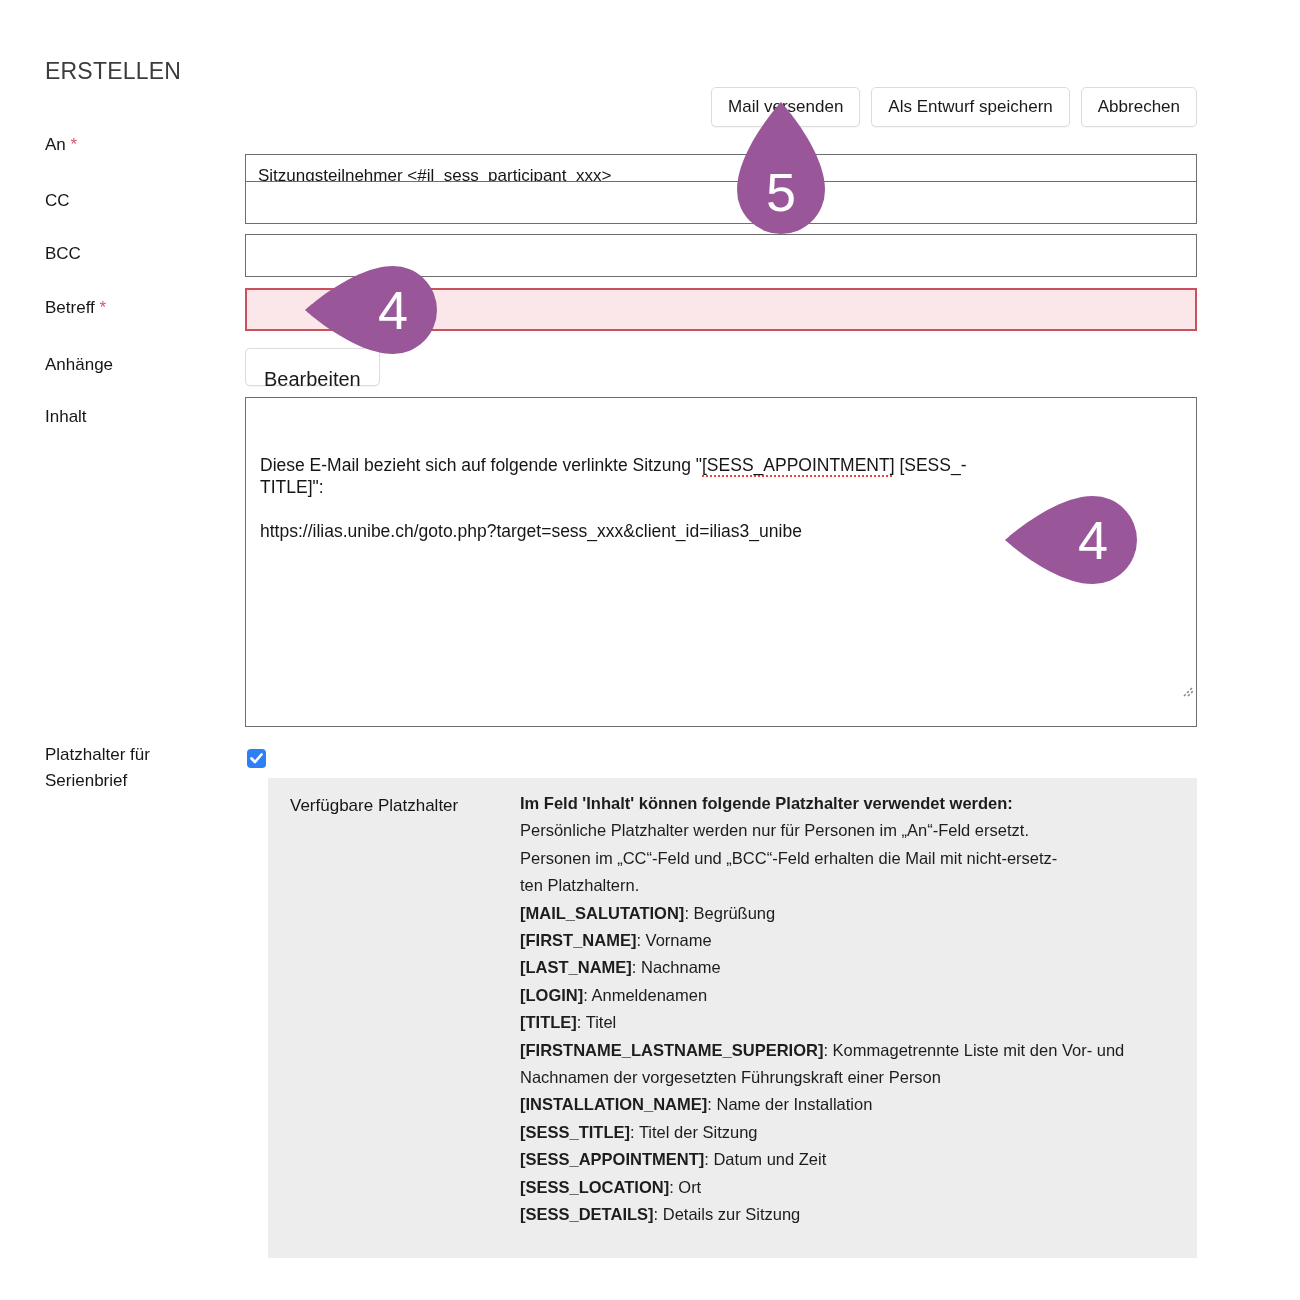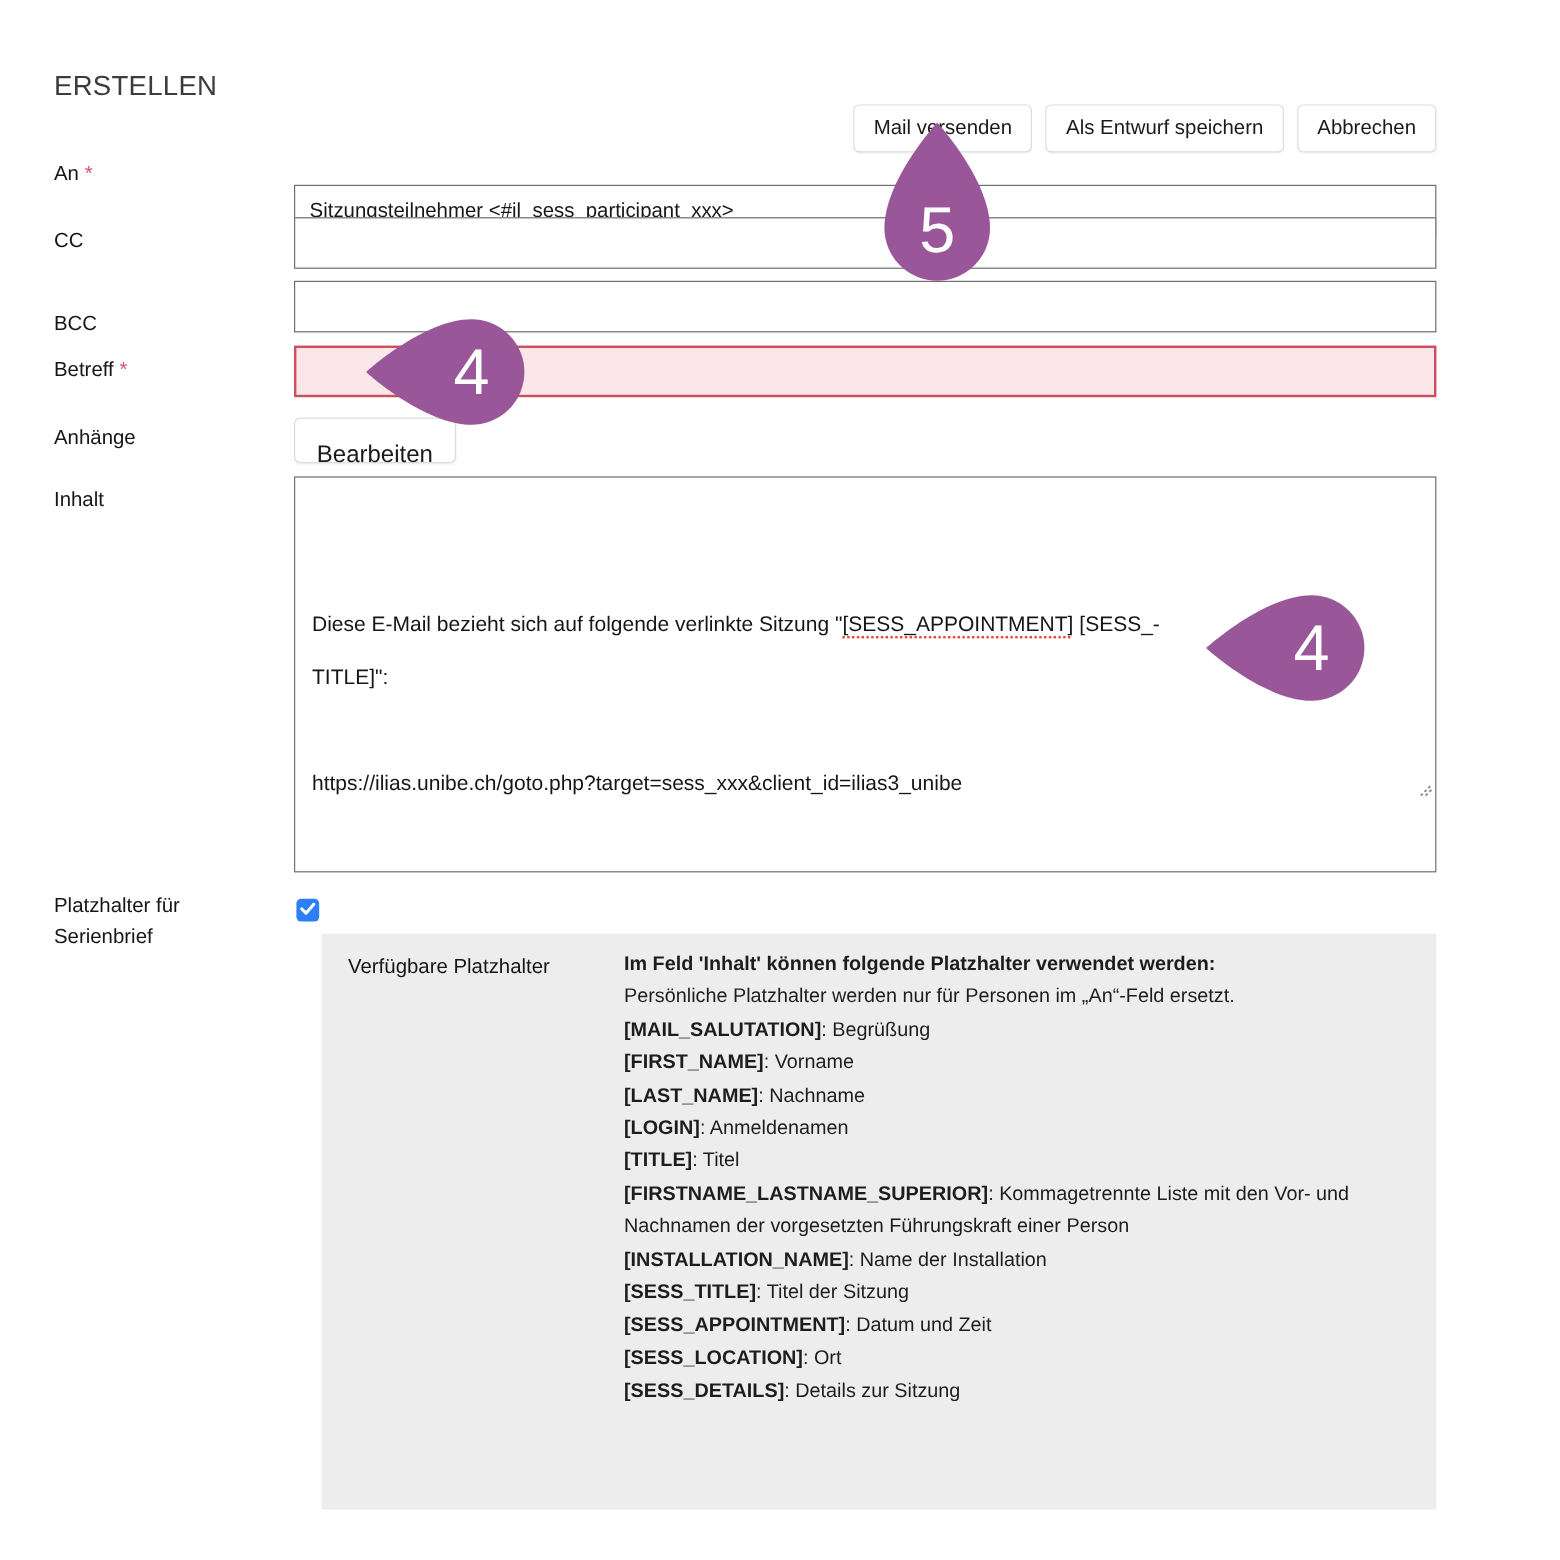--- a/index.html
+++ b/index.html
@@ -36,21 +36,21 @@
 
   .btn-small {
     left:245px; background:#ffffff; border:1px solid #dcdcdc; border-radius:5px;
     font-size:20px; color:#1a1a1a; padding:12px 18px; height:38px; line-height:36px;
     box-shadow:0 1px 1px rgba(0,0,0,0.04); cursor:pointer;
   }
 
   
   .content-area {
     left:245px; top:397px; width:952px; height:330px; background:#ffffff;
-    border:1px solid #6e6e6e; font-size:17.5px; line-height:44px; color:#161616;
+    border:1px solid #6e6e6e; font-size:17.5px; line-height:22px; color:#161616;
     padding:12px 14px; white-space:pre-wrap; overflow:hidden;
   }
   .spellcheck { text-decoration:underline dotted #e8443a; text-decoration-thickness:2px; text-underline-offset:4px; }
   .resize-grip { right:2px; bottom:2px; position:absolute; }
 
   
   .checkbox {
     left:247px; top:749px; width:19px; height:19px; background:#2d7ff8;
     border-radius:4px; display:flex; align-items:center; justify-content:center; cursor:pointer;
   }
@@ -92,21 +92,21 @@
 </div>
 <div class="abs finput" style="top:126px;margin-top:28px;">
   <span>Sitzungsteilnehmer &lt;#il_sess_participant_xxx&gt;</span>
 </div>
 
 <div class="abs flabel" style="top:188px;">CC</div>
 <div class="abs finput" style="top:181px;">
   <span></span>
 </div>
 
-<div class="abs flabel" style="top:241px;margin-top:16px;">BCC</div>
+<div class="abs flabel" style="top:241px;">BCC</div>
 <div class="abs finput" style="top:234px;">
   <span></span>
 </div>
 
 <div class="abs flabel" style="top:295px;">
   <span>Betreff</span> <span class="req">*</span>
 </div>
 <div class="abs finput error" style="top:288px;">
   <span></span>
 </div>
@@ -136,20 +136,22 @@
       <polyline points="1.5,5.5 5,9 11.5,1.5" fill="none" stroke="#ffffff" stroke-width="2.6" stroke-linecap="round" stroke-linejoin="round"></polyline>
     </svg>
   </span>
 </div>
 
 <div class="abs panel">
   <div class="panel-left">Verfügbare Platzhalter</div>
   <div class="panel-right">
     <div class="intro-bold">Im Feld 'Inhalt' können folgende Platzhalter verwendet werden:</div>
     <div>Persönliche Platzhalter werden nur für Personen im „An“-Feld ersetzt.</div>
+    <div class="pre">Personen im „CC“-Feld und „BCC“-Feld erhalten die Mail mit nicht-ersetz-
+ten Platzhaltern.</div>
     <div id="ph-list">
         <div class="ph-line"><b>[MAIL_SALUTATION]</b>: Begrüßung</div>
         <div class="ph-line"><b>[FIRST_NAME]</b>: Vorname</div>
         <div class="ph-line"><b>[LAST_NAME]</b>: Nachname</div>
         <div class="ph-line"><b>[LOGIN]</b>: Anmeldenamen</div>
         <div class="ph-line"><b>[TITLE]</b>: Titel</div>
         <div class="ph-line"><b>[FIRSTNAME_LASTNAME_SUPERIOR]</b>: Kommagetrennte Liste mit den Vor- und Nachnamen der vorgesetzten Führungskraft einer Person</div>
         <div class="ph-line"><b>[INSTALLATION_NAME]</b>: Name der Installation</div>
         <div class="ph-line"><b>[SESS_TITLE]</b>: Titel der Sitzung</div>
         <div class="ph-line"><b>[SESS_APPOINTMENT]</b>: Datum und Zeit</div>

